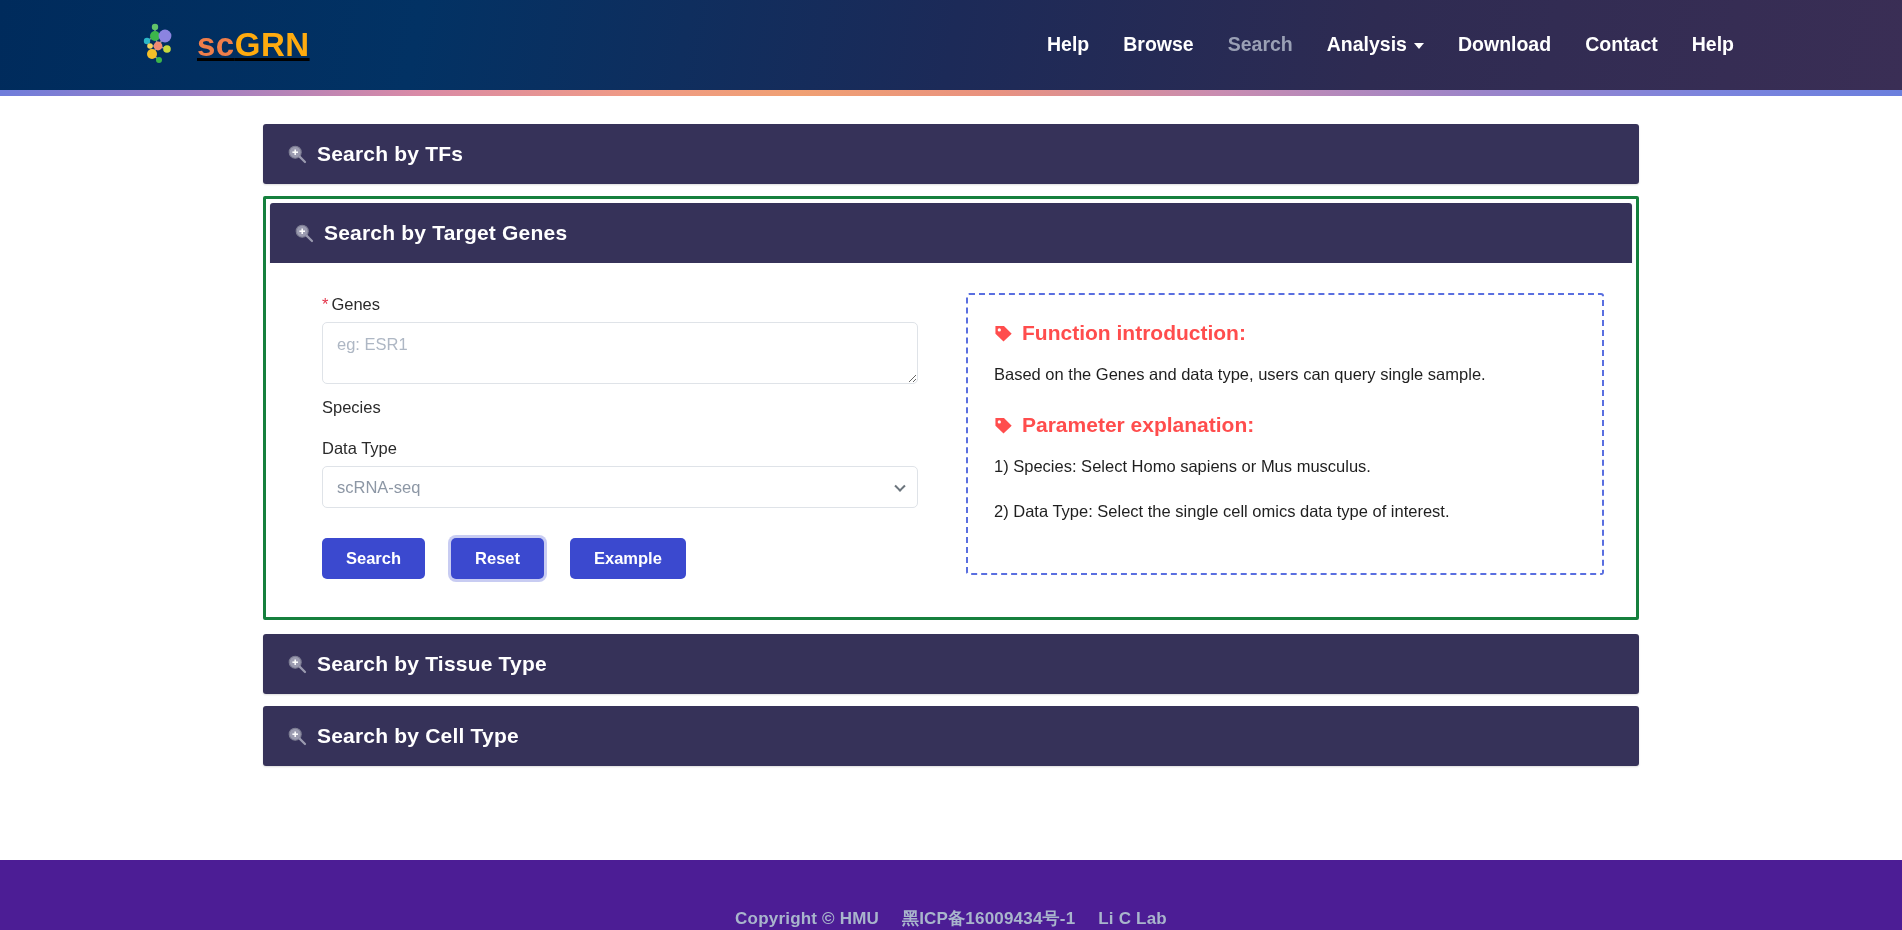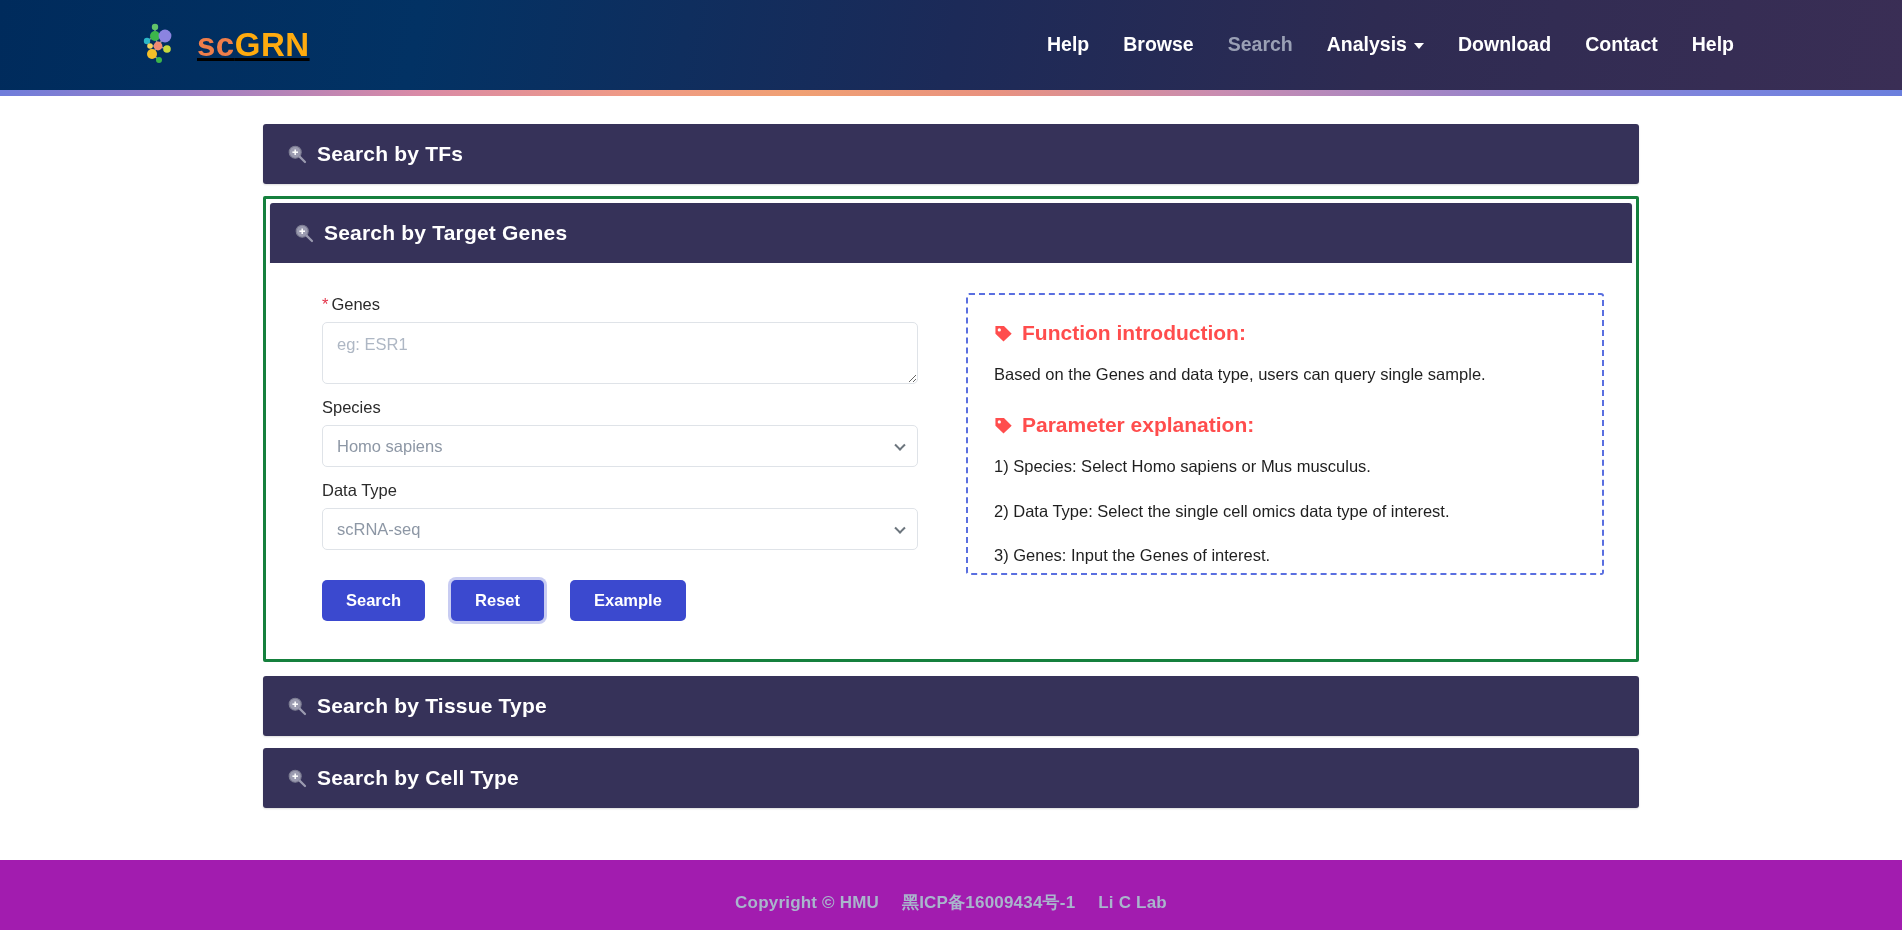--- a/index.html
+++ b/index.html
@@ -226,23 +226,23 @@
     font-size: 16.5px;
     color: #1f1f1f;
     margin: 0 0 22px 0;
     line-height: 1.35;
   }
   .info-text.last { margin-bottom: 0; }
 
   
   .site-footer {
     height: 70px;
-    background: #a21caf;
-    display: flex;
-    align-items: center;
+    background: #4c1d95;
+    display: flex;
+    align-items: flex-end;
     justify-content: center;
     padding-top: 14px;
   }
   .footer-text {
     color: #a9b5cc;
     font-size: 17px;
     font-weight: bold;
     letter-spacing: .2px;
   }
   .footer-text span { margin: 0 9px; }
@@ -329,26 +329,20 @@
       <div class="acc-body">
 
         <div class="form-col">
 
           <label class="field-label"><span class="req-star">*</span><span>Genes</span></label>
           <textarea class="genes-area" placeholder="eg: ESR1" style=""></textarea>
 
           <div class="field-gap"></div>
 
           <label class="field-label">Species</label>
-          <div class="sel-wrap">
-            <select class="sel">
-              <option>Homo sapiens</option>
-            </select>
-            <i class="sel-chevron"></i>
-          </div>
 
           <div class="field-gap"></div>
 
           <label class="field-label">Data Type</label>
           <div class="sel-wrap">
             <select class="sel">
               <option>scRNA-seq</option>
             </select>
             <i class="sel-chevron"></i>
           </div>
@@ -378,21 +372,20 @@
               <span>
                 <svg class="tag-icon" viewBox="0 0 20 20">
                   <path d="M1.5 2.2 L10.5 2.2 L18.6 10.3 L10 18.4 L1.5 10.2 Z" fill="#ff4d4d"></path>
                   <circle cx="5.6" cy="6.2" r="1.7" fill="#ffffff"></circle>
                 </svg>
               </span>
               <span>Parameter explanation:</span>
             </div>
             <p class="info-text">1) Species: Select Homo sapiens or Mus musculus.</p>
             <p class="info-text">2) Data Type: Select the single cell omics data type of interest.</p>
-            <p class="info-text last">3) Genes: Input the Genes of interest.</p>
 
           </div>
         </div>
 
       </div>
     </section>
 
     <section class="acc-card">
       <div class="acc-head">
         <span>

